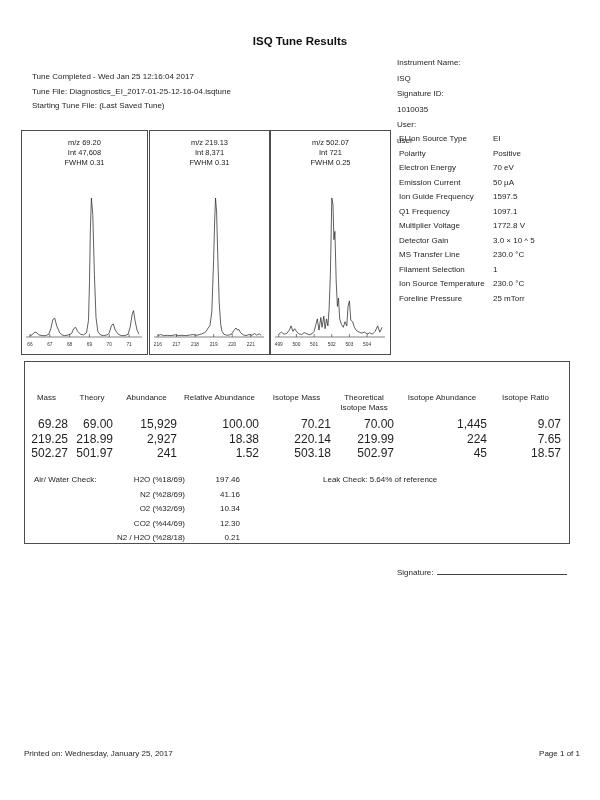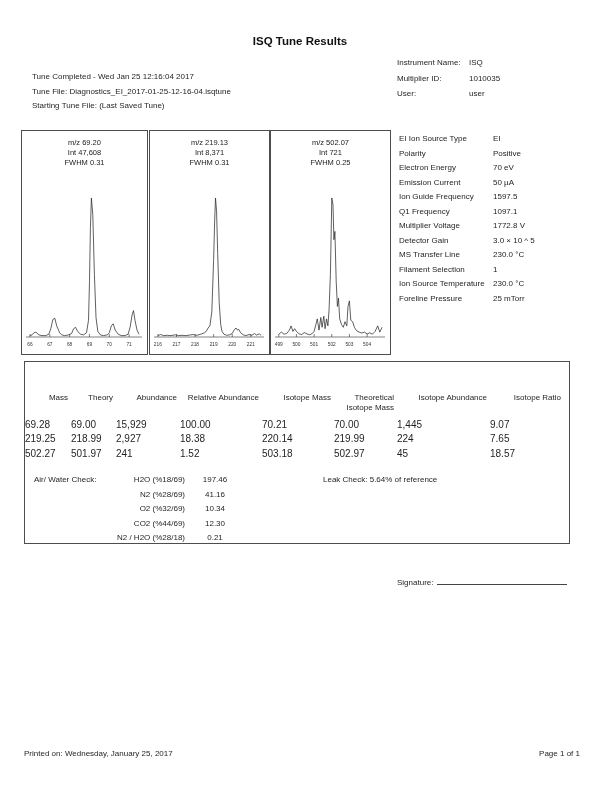--- a/index.html
+++ b/index.html
@@ -2,63 +2,63 @@
 <html><head>
 <meta charset="utf-8">
 <style>
   html,body{margin:0;padding:0;background:#ffffff;}
   .page{position:relative;width:600px;height:800px;background:#ffffff;
         font-family:"Liberation Sans",sans-serif;color:#1f1f1f;overflow:hidden;}
   .title{position:absolute;top:35px;left:0;width:600px;text-align:center;
          font-size:11.5px;font-weight:bold;color:#111;}
   .hdr-left{position:absolute;left:32px;top:70px;font-size:8px;line-height:14.5px;}
   .hdr-right{position:absolute;left:397px;top:55px;font-size:8px;line-height:15.5px;}
-  .hr-row{display:flex;}
+  .hr-row{display:flex;flex-direction:column;}
   .hr-label{width:72px;}
   .spectra{position:absolute;left:0;top:0;}
   .panel{position:absolute;border:1px solid #4d4d4d;background:#fff;height:225px;box-sizing:border-box;}
   .panel-title{position:absolute;top:7px;left:0;width:100%;text-align:center;
                font-size:7.5px;line-height:10px;color:#222;}
   .panel svg{position:absolute;left:0;top:0;}
   .params{position:absolute;left:399px;top:132px;font-size:8px;line-height:14.55px;}
   .p-row{display:flex;}
   .p-label{width:94px;}
   .scanbox{position:absolute;left:24px;top:361px;width:546px;height:183px;
            border:1px solid #4d4d4d;box-sizing:border-box;font-size:8px;}
   .notice{position:absolute;top:11px;left:0;width:100%;text-align:center;}
   table.scan{position:absolute;top:31px;left:0;border-collapse:collapse;table-layout:fixed;}
   table.scan th{font-weight:normal;vertical-align:top;white-space:pre-line;
-                text-align:right;padding:0 3px 0 0;font-size:8px;line-height:10px;height:24px;}
-  table.scan td{text-align:left;padding:0 3px 0 0;font-size:10px;height:14.5px;}
+                padding:0 3px 0 0;font-size:8px;line-height:10px;height:24px;}
+  table.scan td{text-align:right;padding:0 3px 0 0;font-size:12px;height:14.5px;}
   .aw-label{position:absolute;left:9px;}
   .aw-name{position:absolute;width:120px;text-align:right;}
-  .aw-value{position:absolute;width:50px;text-align:center;}
+  .aw-value{position:absolute;width:50px;text-align:right;}
   .leak{position:absolute;left:298px;top:113px;}
-  .signature{position:absolute;left:397px;top:565px;font-size:8px;margin-top:10px;}
+  .signature{position:absolute;left:397px;top:565px;font-size:8px;}
   .sig-line{display:inline-block;width:130px;height:9px;border-bottom:1px solid #444;margin-left:4px;}
   .footer-left{position:absolute;left:24px;top:749px;font-size:8px;}
   .footer-right{position:absolute;left:0;top:749px;width:580px;text-align:right;font-size:8px;}
 </style>
 </head>
 <body>
 
 <div class="page">
   <div class="title">ISQ Tune Results</div>
   <div class="hdr-left">
       <div>Tune Completed - Wed Jan 25 12:16:04 2017</div>
       <div>Tune File:  Diagnostics_EI_2017-01-25-12-16-04.isqtune</div>
       <div>Starting Tune File:  (Last Saved Tune)</div>
     </div>
   <div class="hdr-right">
       <div class="hr-row">
         <span class="hr-label">Instrument Name:</span>
         <span class="hr-value">ISQ</span>
       </div>
       <div class="hr-row">
-        <span class="hr-label">Multiplier ID:</span>
+        <span class="hr-label">Signature ID:</span>
         <span class="hr-value">1010035</span>
       </div>
       <div class="hr-row">
         <span class="hr-label">User:</span>
         <span class="hr-value">user</span>
       </div>
     </div>
 
   <div class="spectra">
       <div class="panel" style="left: 21px; top: 130px; width: 127px;">

